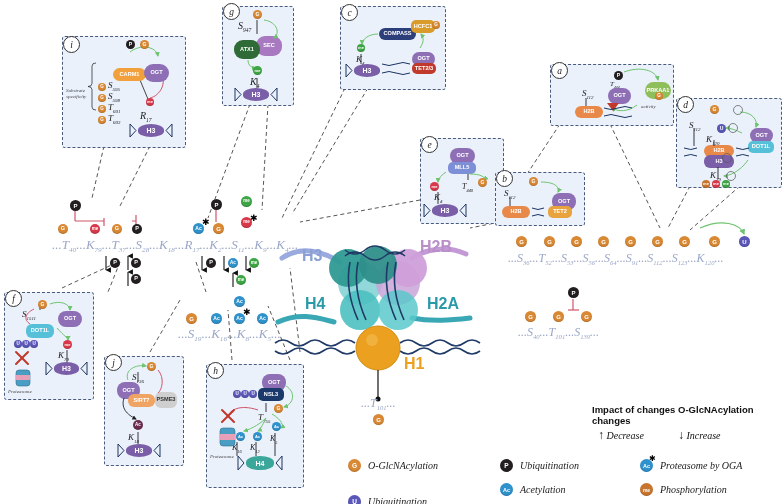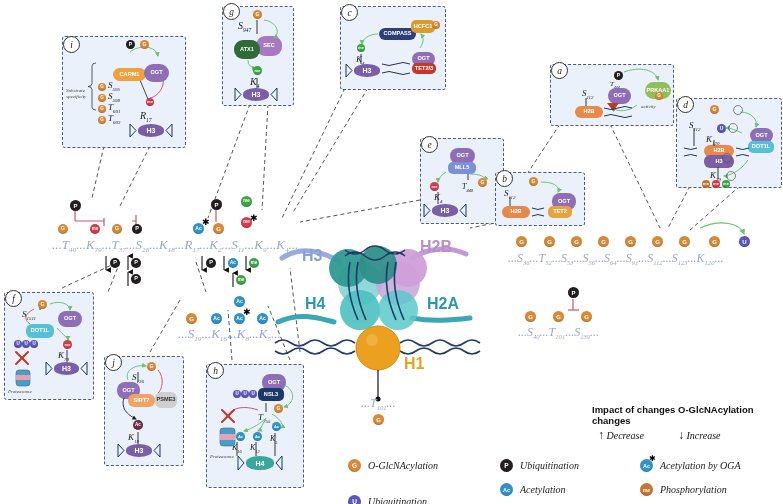--- a/index.html
+++ b/index.html
@@ -483,21 +483,21 @@
     <span class="lg-mark" style="background:#d98833;">G</span>
     <span class="lbl">O-GlcNAcylation</span>
   </div>
   <div class="lg-item" style="left:160px;top:4px;">
     <span class="lg-mark" style="background:#231f20;">P</span>
     <span class="lbl">Ubiquitination</span>
   </div>
   <div class="lg-item" style="left:300px;top:4px;">
     <span class="lg-mark" style="background:#2f92cc;font-size:5.5px;">Ac</span>
     <span class="star" style="left:9px;top:-4px;font-size:8px;">✱</span>
-    <span class="lbl">Acetylation by OGA</span>
+    <span class="lbl">Proteasome by OGA</span>
   </div>
 
   <div class="lg-item" style="left:8px;top:40px;">
     <span class="lg-mark" style="background:#5a57b8;">U</span>
     <span class="lbl">Ubiquitination</span>
   </div>
   <div class="lg-item" style="left:160px;top:28px;">
     <span class="lg-mark" style="background:#2f92cc;font-size:5.5px;">Ac</span>
     <span class="lbl">Acetylation</span>
   </div>

